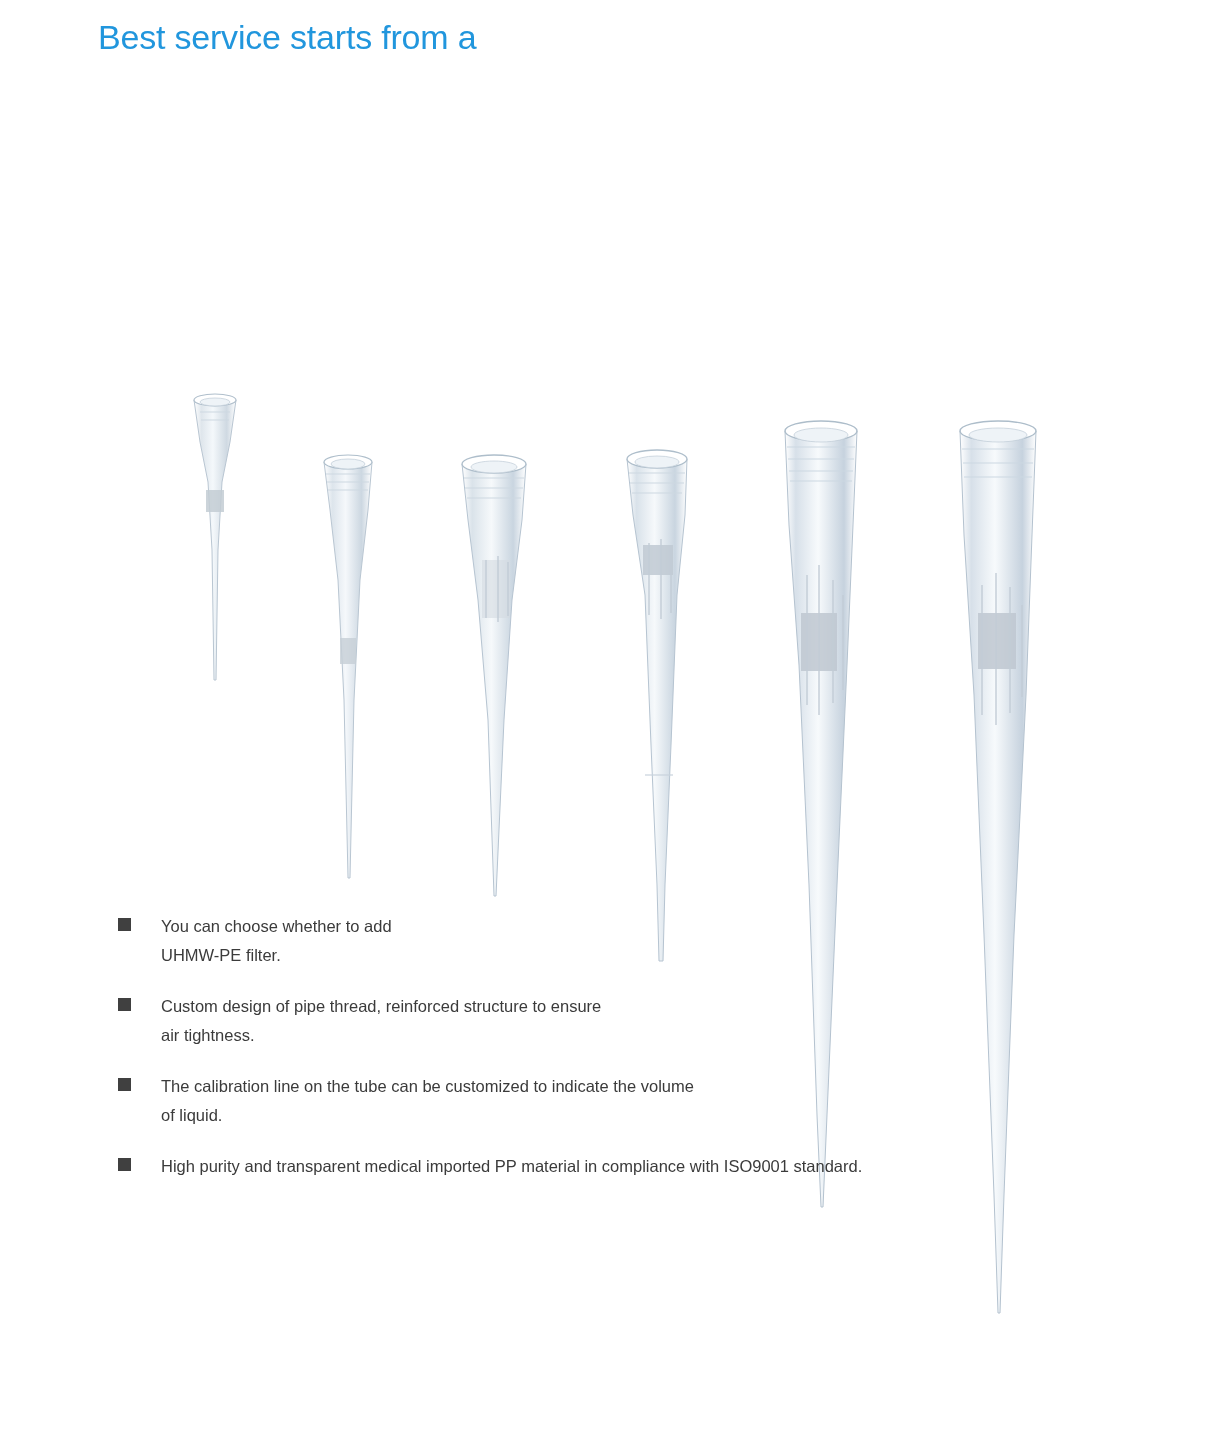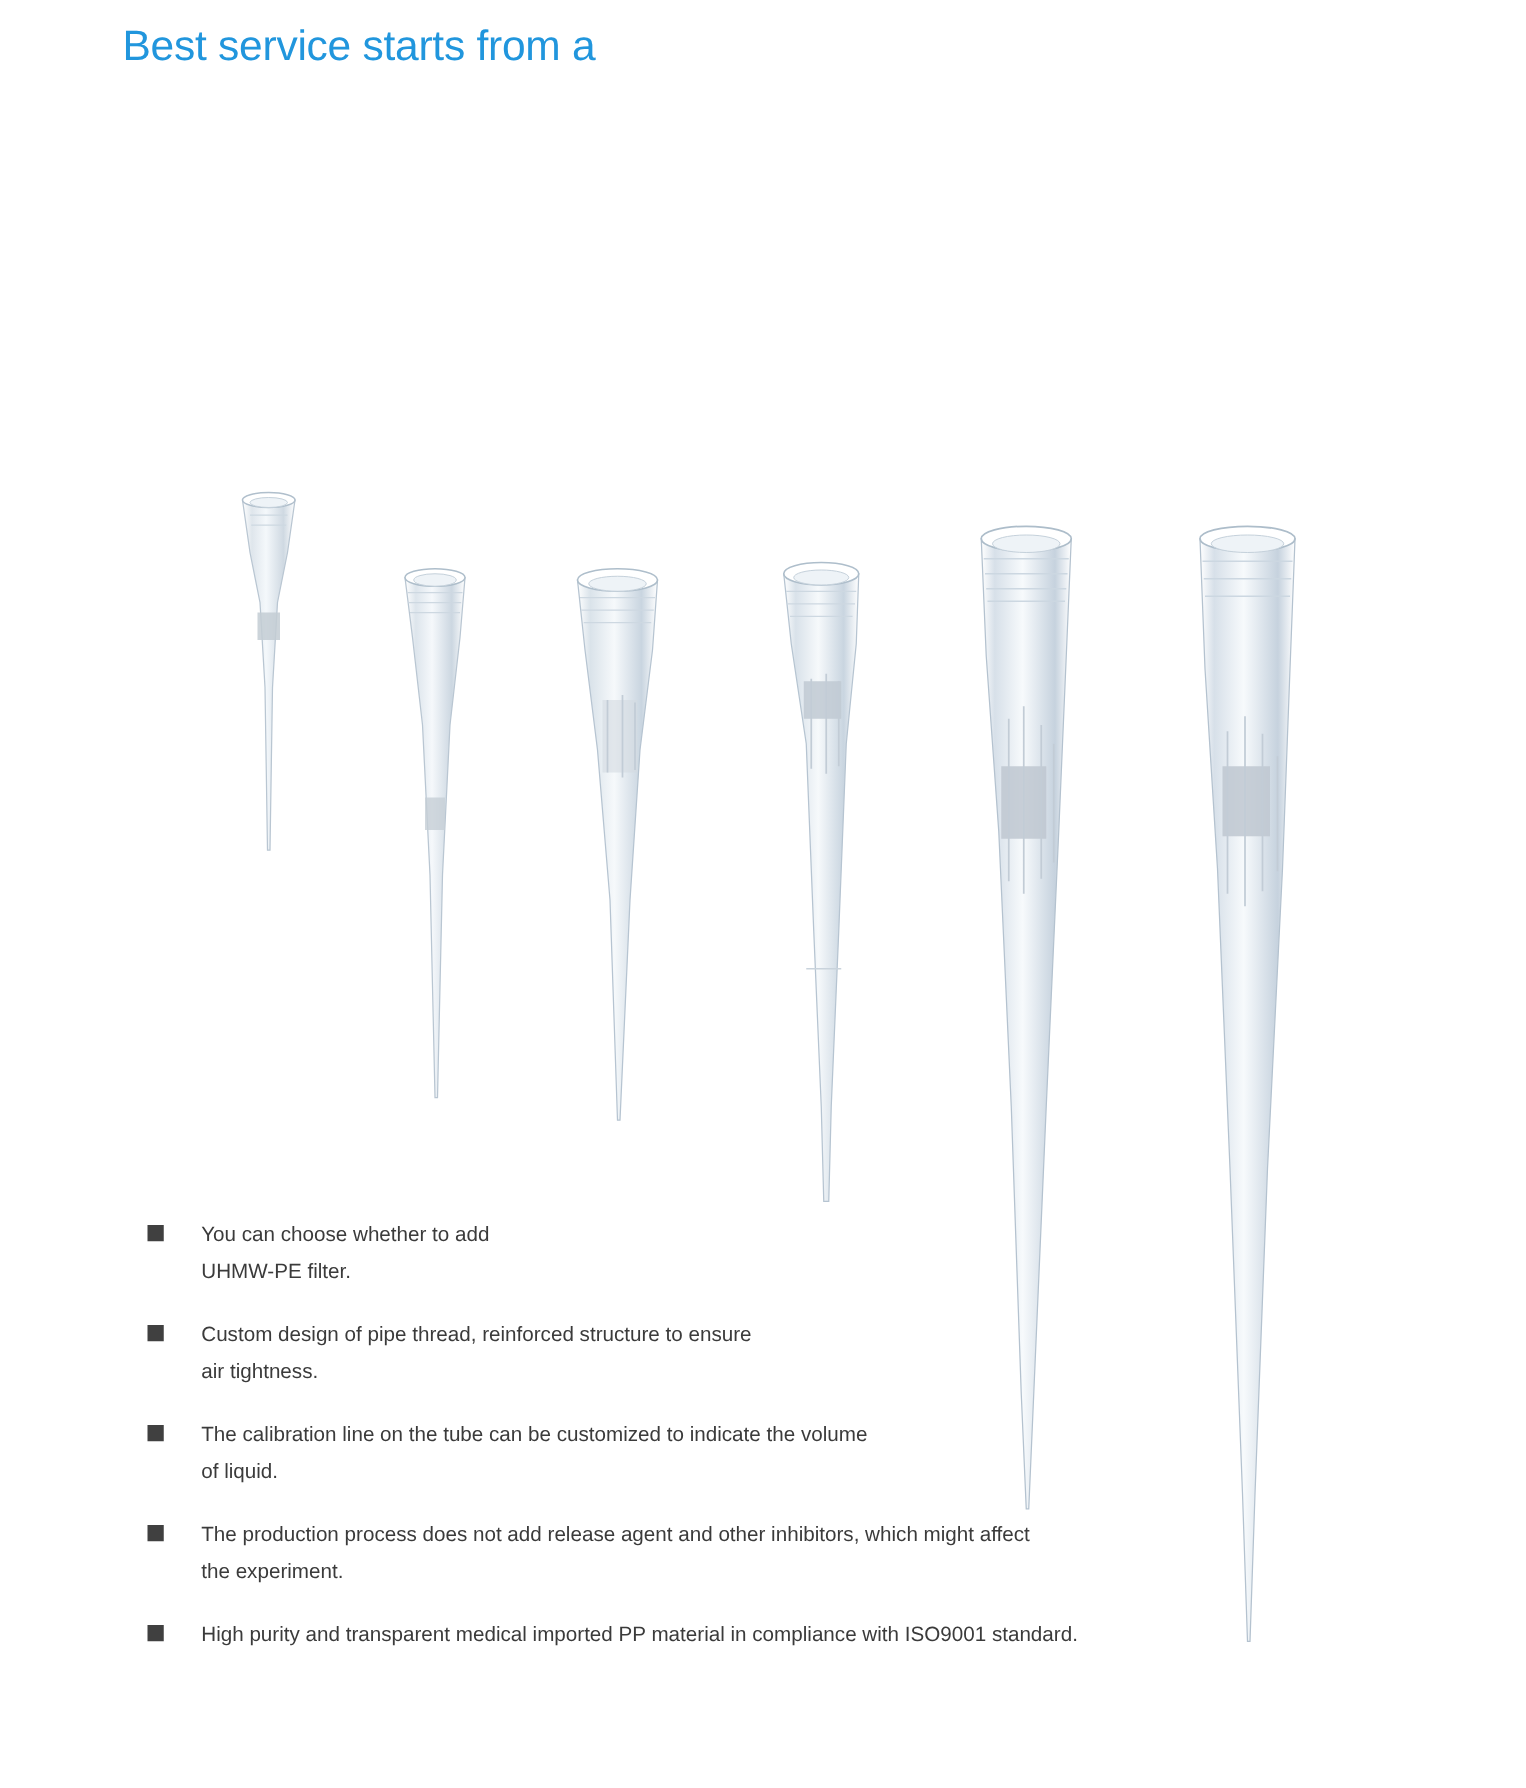--- a/index.html
+++ b/index.html
@@ -48,21 +48,21 @@
   }
   .tip svg {
     display: block;
     overflow: visible;
   }
 
   
   .features {
     position: absolute;
     left: 118px;
-    top: 974px;
+    top: 912px;
     width: 1000px;
   }
   .feature {
     display: flex;
     align-items: flex-start;
     margin-bottom: 22px;
   }
   .bullet {
     width: 13px;
     height: 13px;
@@ -223,24 +223,19 @@
     <span class="feature-text">Custom design of pipe thread, reinforced structure to ensure
 air tightness.</span>
   </div>
 
   <div class="feature">
     <span class="bullet"></span>
     <span class="feature-text">The calibration line on the tube can be customized to indicate the volume
 of liquid.</span>
   </div>
 
-  <div class="feature">
-    <span class="bullet"></span>
-    <span class="feature-text">The production process does not add release agent and other inhibitors, which might affect
-the experiment.</span>
-  </div>
 
   <div class="feature">
     <span class="bullet"></span>
     <span class="feature-text">High purity and transparent medical imported PP material in compliance with ISO9001 standard.</span>
   </div>
 
 </div>
 
 </body></html>

